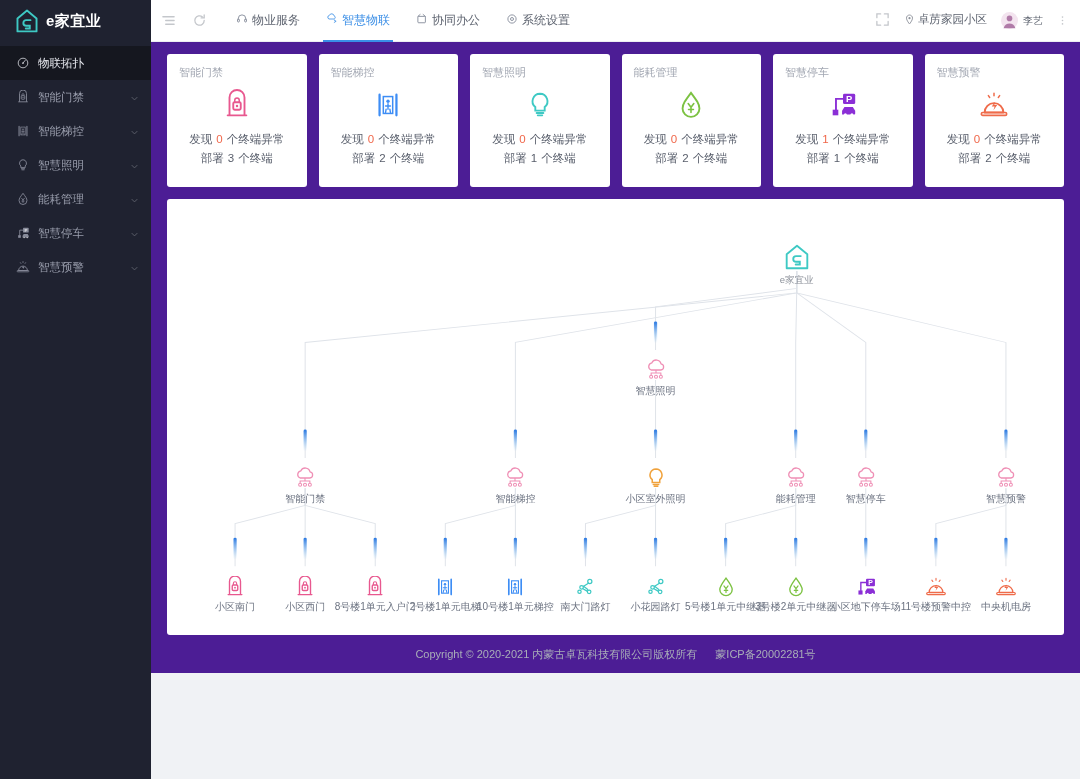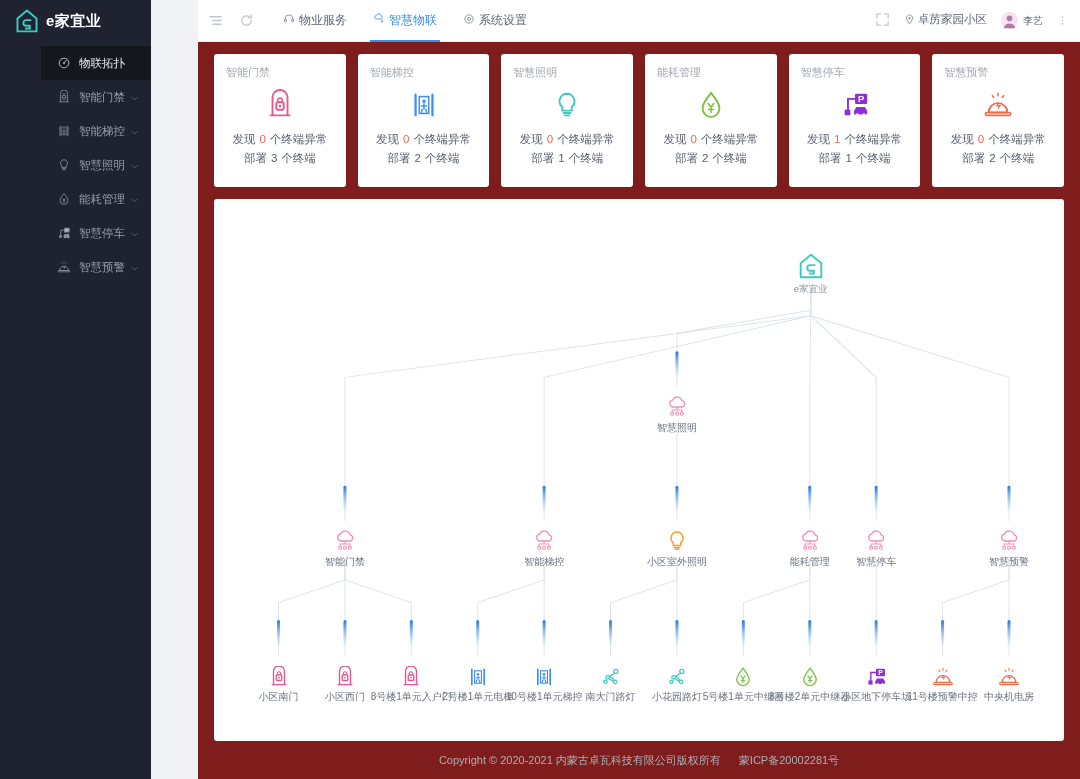--- a/index.html
+++ b/index.html
@@ -1,45 +1,45 @@
 <!DOCTYPE html>
 <html><head>
 <meta charset="utf-8">
 <style>
   * { box-sizing: border-box; margin: 0; padding: 0; }
   html, body {
     width: 1080px; height: 779px;
     font-family: "Liberation Sans", "DejaVu Sans", sans-serif;
     background: #f0f2f5; overflow: hidden;
   }
-  .app { display: flex; width: 1080px; height: 779px; gap: 47px; }
+  .app { display: flex; width: 1080px; height: 779px; }
 
   
   .sidebar {
     width: 151px; height: 779px; background: #1f2230;
     display: flex; flex-direction: column; flex: 0 0 151px;
   }
   .brand {
     height: 42px; display: flex; align-items: center; gap: 6px;
     padding-left: 14px; background: #1f2230;
   }
   .brand-logo { width: 26px; height: 26px; flex: 0 0 26px; }
   .brand-text { color: #fff; font-size: 15px; font-weight: bold; letter-spacing: .5px; }
-  .side-list { padding-top: 4px; margin-left: 41px; }
+  .side-list { padding-top: 4px; }
   .side-item {
     height: 34px; display: flex; align-items: center;
     padding: 0 12px 0 16px; color: #9a9ead; font-size: 11.5px; cursor: pointer;
   }
   .side-item.active { background: #15171f; color: #e8eaf0; }
   .side-ico { width: 14px; height: 14px; flex: 0 0 14px; margin-right: 8px; opacity: .85; }
   .side-label { flex: 1; white-space: nowrap; }
   .chev { width: 9px; height: 9px; opacity: .6; flex: 0 0 9px; }
 
   
-  .main { flex: 1; height: 779px; background: #7f1d1d;
+  .main { flex: 1; height: 673px; background: #4c1d95;
           display: flex; flex-direction: column; min-width: 0; }
 
   .topbar {
     height: 42px; background: #fff; display: flex; align-items: center;
     padding: 0 12px 0 10px; border-bottom: 1px solid #eceef1; flex: 0 0 42px;
   }
   .tb-ico { width: 15px; height: 15px; margin-right: 16px; opacity: .5; cursor: pointer; flex:0 0 15px;}
   .tabs { display: flex; align-items: center; height: 42px; }
   .tab {
     display: flex; align-items: center; gap: 4px; height: 42px;
@@ -219,20 +219,27 @@
                 <rect x="23" y="16" width="5" height="8" rx="2.4" fill="none" stroke="#7a8190" stroke-width="2.2"></rect>
               </svg></span>
             <span>物业服务</span>
           </div>
           <div class="tab active">
             <span><svg width="12" height="12" viewBox="0 0 32 32">
                 <path d="M8 16a5 5 0 0 1 1-9.6 6.5 6.5 0 0 1 12.5 1.2A4.5 4.5 0 0 1 22 16z" fill="none" stroke="#3a8ee6" stroke-width="2.2"></path>
                 <path d="M22 19l5 3-5 3" fill="none" stroke="#3a8ee6" stroke-width="2.2" stroke-linecap="round" stroke-linejoin="round"></path>
               </svg></span>
             <span>智慧物联</span>
+          </div>
+          <div class="tab">
+            <span><svg width="12" height="12" viewBox="0 0 32 32">
+                <rect x="5" y="9" width="20" height="17" rx="2" fill="none" stroke="#7a8190" stroke-width="2.2"></rect>
+                <path d="M5 9l6-5M25 9l-6-5" fill="none" stroke="#7a8190" stroke-width="2.2" stroke-linecap="round"></path>
+              </svg></span>
+            <span>协同办公</span>
           </div>
           <div class="tab">
             <span><svg width="12" height="12" viewBox="0 0 32 32">
                 <circle cx="16" cy="16" r="11" fill="none" stroke="#7a8190" stroke-width="2.2"></circle>
                 <circle cx="16" cy="16" r="4" fill="none" stroke="#7a8190" stroke-width="2.2"></circle>
               </svg></span>
             <span>系统设置</span>
           </div>
         </nav>
       <div class="tb-right">

